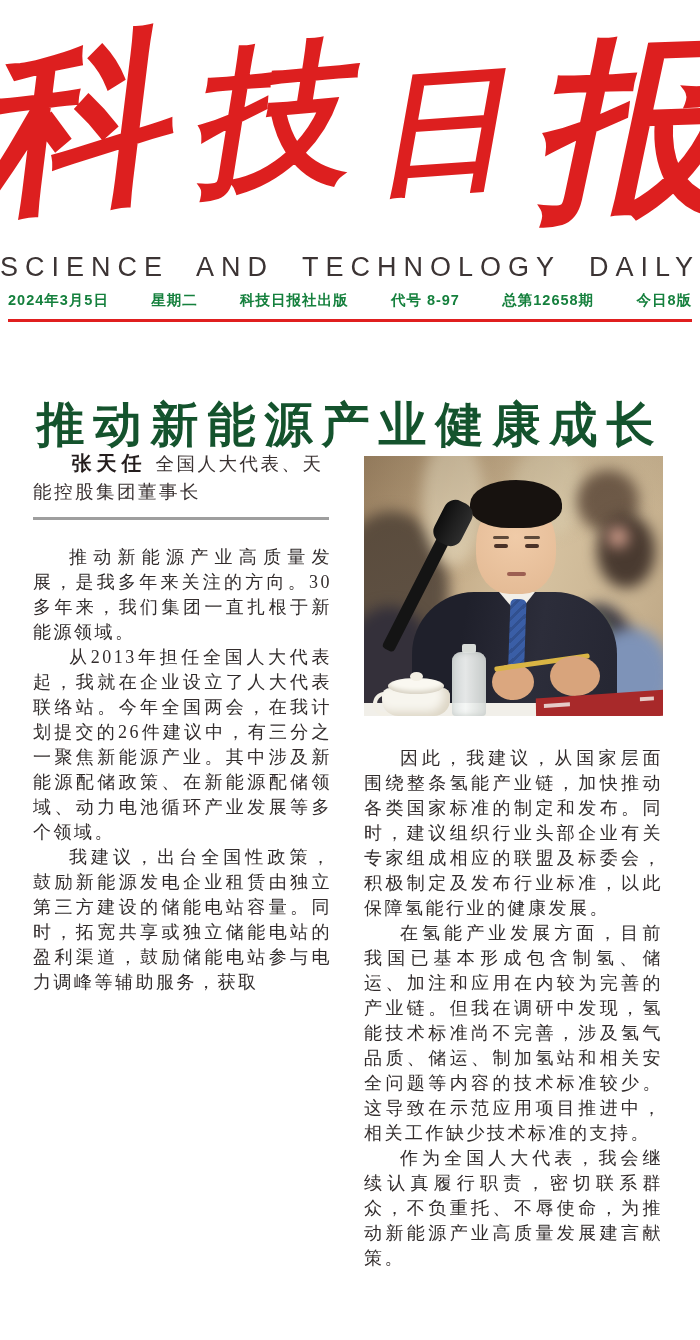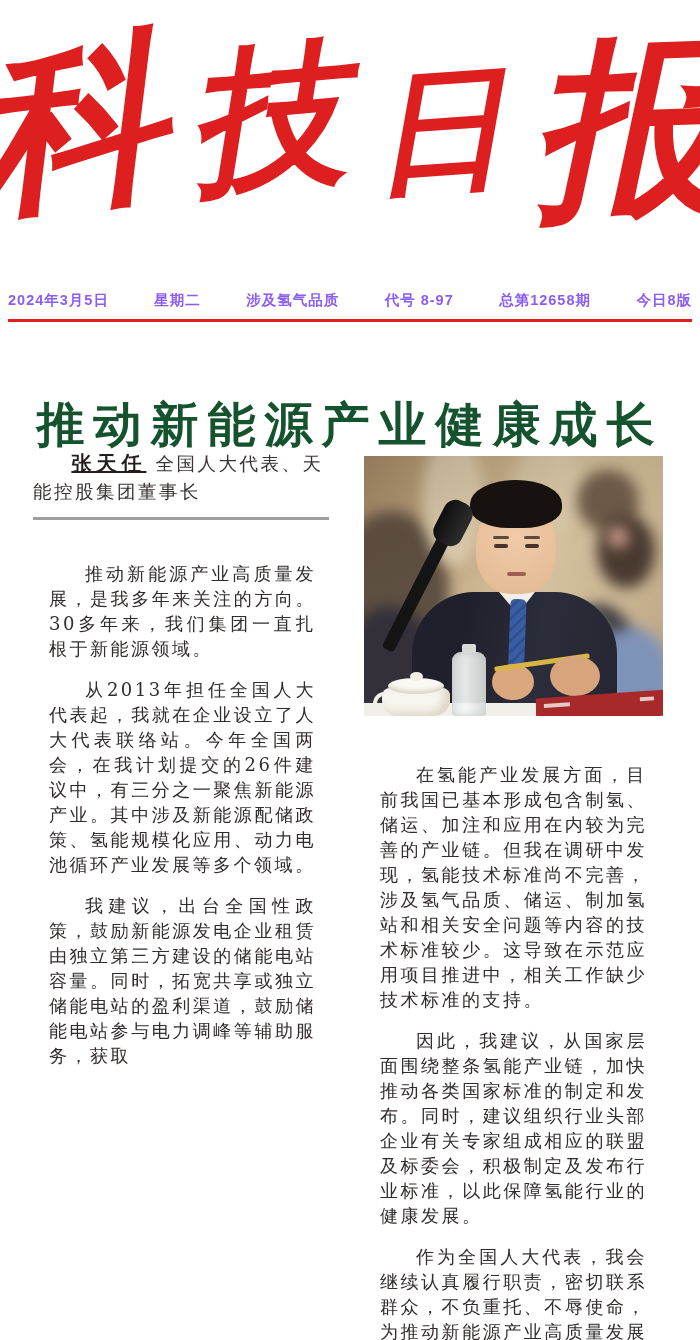--- a/index.html
+++ b/index.html
@@ -23,54 +23,54 @@
   #masthead-en{
     position:absolute;left:0;top:252px;width:700px;text-align:center;
     font-family:"Liberation Sans", sans-serif;font-size:27px;font-weight:400;
     color:#3c3434;letter-spacing:7px;word-spacing:14px;white-space:nowrap;
   }
   
   #dateline{
     position:absolute;left:8px;top:291px;width:684px;
     display:flex;justify-content:space-between;align-items:baseline;
     font-family:"Liberation Sans", sans-serif;font-weight:bold;
-    font-size:14.5px;color:#8b5cf6;letter-spacing:1px;white-space:nowrap;
+    font-size:14.5px;color:#15803d;letter-spacing:1px;white-space:nowrap;
   }
   #red-rule{
     position:absolute;left:8px;top:319px;width:684px;height:3px;background:#e01f1f;
   }
   
   #article-title{
     position:absolute;left:0;top:361px;width:700px;text-align:center;
     font-family:"Liberation Sans", sans-serif;font-weight:800;
     font-size:48px;color:#14532d;letter-spacing:9px;white-space:nowrap;
   }
   #byline{
     position:absolute;left:33px;top:450px;width:298px;
     text-indent:2.4em;line-height:27px;margin:0;
   }
   .byline-author{
     font-family:"Liberation Sans", sans-serif;font-weight:bold;
-    font-size:20px;color:#241d1d;letter-spacing:5px;text-decoration:underline;
+    font-size:20px;color:#241d1d;letter-spacing:5px;
   }
   .byline-title{
     font-family:"DejaVu Serif", serif;font-size:18.5px;color:#3a3232;
     letter-spacing:2.5px;margin-left:9px;
   }
   #byline-rule{
     position:absolute;left:33px;top:517px;width:296px;height:3px;background:#9e9e9e;
   }
   .col{
     position:absolute;width:299px;
     font-family:"DejaVu Serif", serif;font-size:18px;color:#322c2c;
     line-height:25px;letter-spacing:2.5px;text-align:justify;
   }
   #col-left{left:33px;top:545px;height:752px;}
   #col-right{left:364px;top:746px;height:560px;}
-  .col p{margin:16px;text-indent:2em;}
+  .col p{margin:0;text-indent:2em;font-family:Liberation Serif, serif;}
   .col p.flush{text-indent:0;}
   
   #photo{
     position:absolute;left:364px;top:456px;width:299px;height:260px;overflow:hidden;
     background:linear-gradient(105deg,#a98f6e 0%,#c4ab87 30%,#d6c2a0 55%,#cbb694 78%,#bda684 100%);
   }
   #photo .blob{position:absolute;border-radius:50%;filter:blur(7px);}
   .b-figL1{left:-30px;top:55px;width:115px;height:160px;background:#5e5042;}
   .b-figL2{left:-22px;top:150px;width:95px;height:130px;background:#34303a;}
   .b-beam1{left:58px;top:-22px;width:62px;height:132px;background:#e7d9bb;opacity:.8;}
@@ -133,42 +133,43 @@
 
 <div id="page">
 
   <div id="masthead-title">
       <span class="mh-char">科</span>
       <span class="mh-char">技</span>
       <span class="mh-char">日</span>
       <span class="mh-char">报</span>
     </div>
 
+  <div id="masthead-en">SCIENCE AND TECHNOLOGY DAILY</div>
 
   <div id="dateline">
       <span class="dl-seg">2024年3月5日</span>
       <span class="dl-seg">星期二</span>
-      <span class="dl-seg">涉及氢气品质</span>
+      <span class="dl-seg">科技日报社出版</span>
       <span class="dl-seg">代号 8-97</span>
       <span class="dl-seg">总第12658期</span>
       <span class="dl-seg">今日8版</span>
     </div>
 
   <div id="red-rule"></div>
 
   <h1 id="article-title">推动新能源产业健康成长</h1>
 
   <p id="byline">
     <span class="byline-author">张天任</span><span class="byline-title">全国人大代表、天能控股集团董事长</span>
   </p>
   <div id="byline-rule"></div>
 
   <div id="col-left" class="col">
       <p>推动新能源产业高质量发展，是我多年来关注的方向。30多年来，我们集团一直扎根于新能源领域。</p>
-      <p>从2013年担任全国人大代表起，我就在企业设立了人大代表联络站。今年全国两会，在我计划提交的26件建议中，有三分之一聚焦新能源产业。其中涉及新能源配储政策、氢能规模化应用、动力电池循环产业发展等多个领域。</p>
+      <p>从2013年担任全国人大代表起，我就在企业设立了人大代表联络站。今年全国两会，在我计划提交的26件建议中，有三分之一聚焦新能源产业。其中涉及新能源配储政策、在新能源配储领域、动力电池循环产业发展等多个领域。</p>
       <p>我建议，出台全国性政策，鼓励新能源发电企业租赁由独立第三方建设的储能电站容量。同时，拓宽共享或独立储能电站的盈利渠道，鼓励储能电站参与电力调峰等辅助服务，获取</p>
     </div>
 
   <div id="photo">
     <div class="blob b-figL1"></div>
     <div class="blob b-figL2"></div>
     <div class="blob b-beam1"></div>
     <div class="blob b-beam2"></div>
     <div class="blob b-aud1"></div>
     <div class="blob b-aud2"></div>
@@ -208,18 +209,18 @@
       <div class="cap"></div>
       <div class="body"></div>
     </div>
     <div class="folder">
       <div class="mark1"></div>
       <div class="mark2"></div>
     </div>
   </div>
 
   <div id="col-right" class="col">
+      <p>因此，我建议，从国家层面围绕整条氢能产业链，加快推动各类国家标准的制定和发布。同时，建议组织行业头部企业有关专家组成相应的联盟及标委会，积极制定及发布行业标准，以此保障氢能行业的健康发展。</p>
       <p>在氢能产业发展方面，目前我国已基本形成包含制氢、储运、加注和应用在内较为完善的产业链。但我在调研中发现，氢能技术标准尚不完善，涉及氢气品质、储运、制加氢站和相关安全问题等内容的技术标准较少。这导致在示范应用项目推进中，相关工作缺少技术标准的支持。</p>
-      <p>因此，我建议，从国家层面围绕整条氢能产业链，加快推动各类国家标准的制定和发布。同时，建议组织行业头部企业有关专家组成相应的联盟及标委会，积极制定及发布行业标准，以此保障氢能行业的健康发展。</p>
       <p>作为全国人大代表，我会继续认真履行职责，密切联系群众，不负重托、不辱使命，为推动新能源产业高质量发展建言献策。</p>
     </div>
 
 </div>
 
 </body></html>

